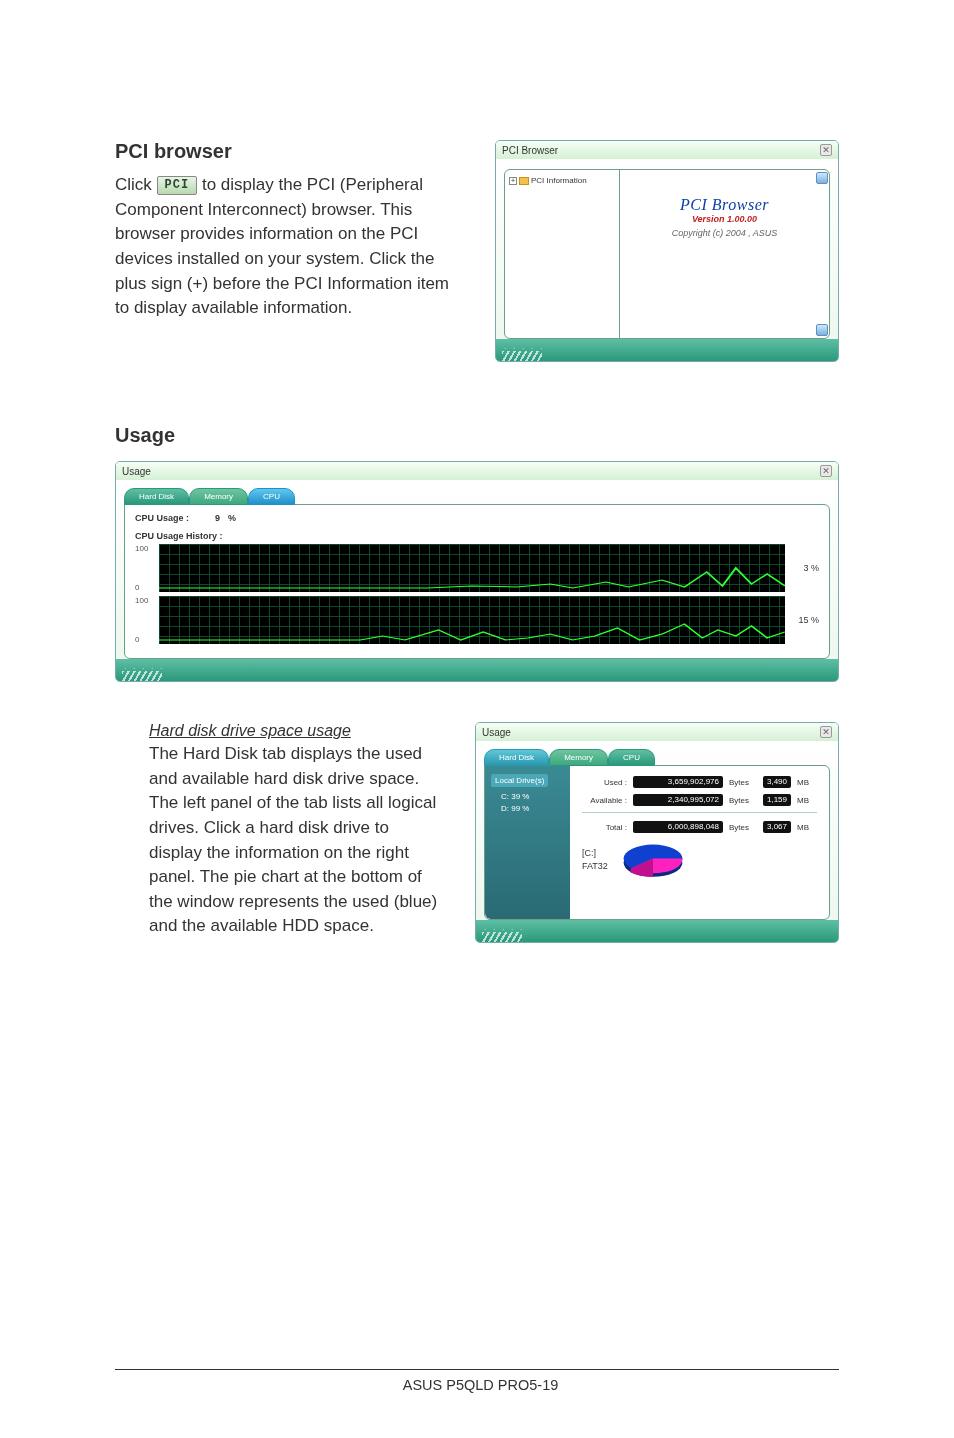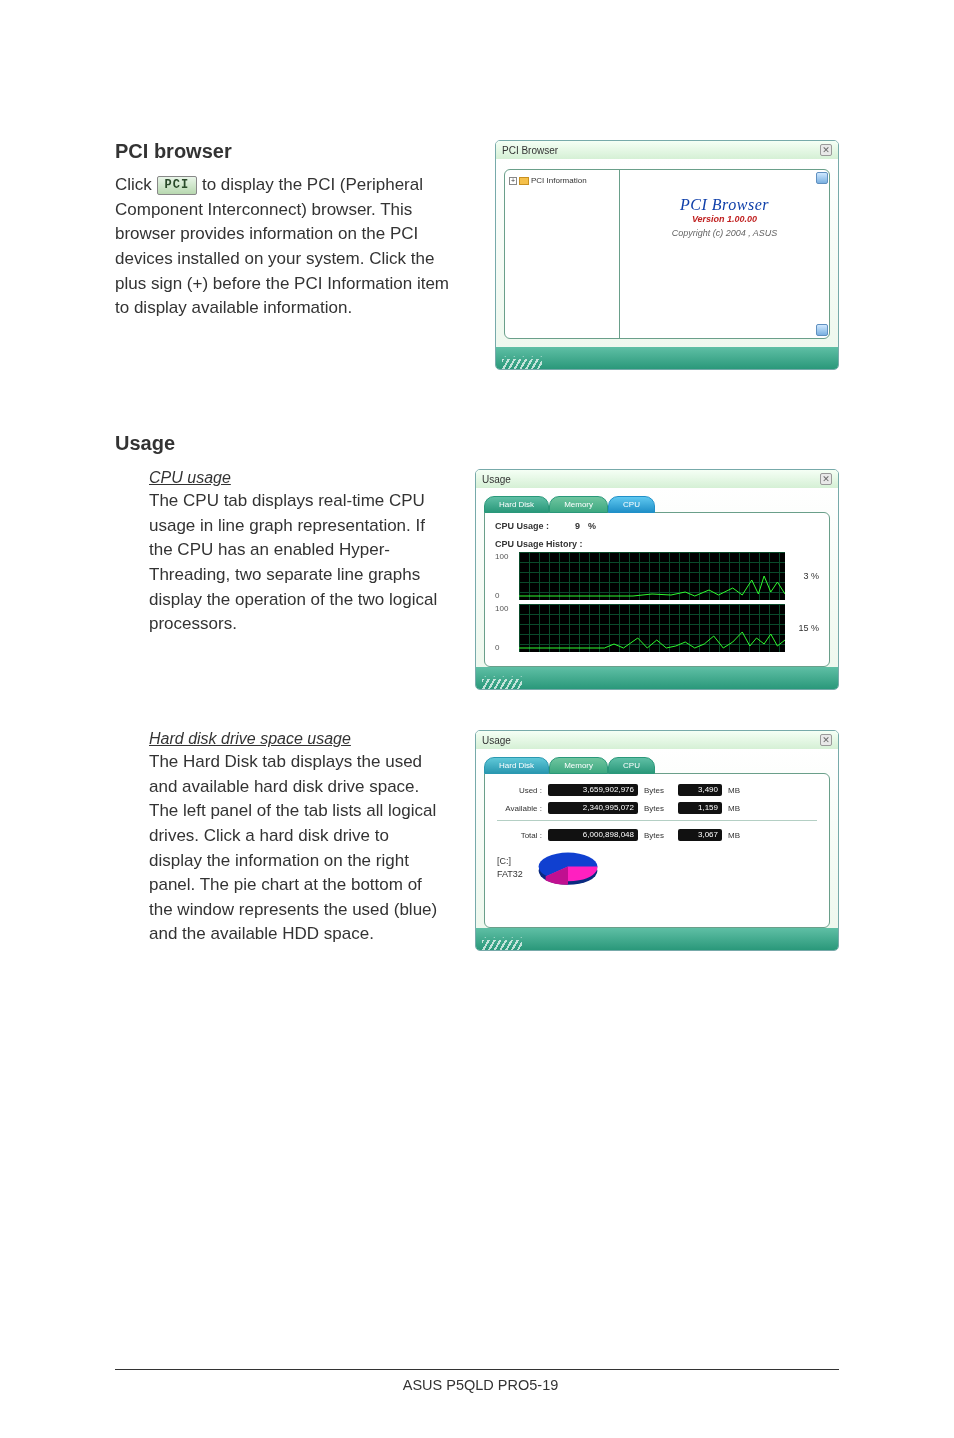--- a/index.html
+++ b/index.html
@@ -68,21 +68,21 @@
     .close-x {
       width: 12px; height: 12px;
       background: #e8e8e8;
       border: 1px solid #999;
       border-radius: 2px;
       font-size: 9px; line-height: 10px;
       text-align: center;
       color: #666;
     }
     .win1-body {
-      padding: 10px 8px 8px 8px;
+      padding: 10px 8px 0 8px;
       background: linear-gradient(#fff,#eef8ee);
     }
     .win1-inner {
       border: 1px solid #6a9f8a;
       border-radius: 6px;
       background: #fff;
       display: flex;
       height: 170px;
     }
     .tree-pane {
@@ -214,21 +214,21 @@
       width: 90px; height: 12px;
       background: #111;
       color: #fff;
       text-align: right;
       padding: 0 4px;
       font-size: 8px; line-height: 12px;
       border-radius: 2px;
     }
     .stat-unit1 { width: 28px; }
     .stat-bar2 {
-      width: 44px; height: 12px;
+      width: 28px; height: 12px;
       background: #111; color: #fff; text-align: right;
       padding: 0 4px; font-size: 8px; line-height: 12px;
       border-radius: 2px;
     }
     .divider { height: 1px; background: #6a9f8a; margin: 6px 0 8px 0; opacity: 0.5; }
     .pie-row { display: flex; align-items: center; gap: 10px; }
     .pie-lbls { font-size: 9px; color: #333; line-height: 1.4; }
     .pie {
       width: 70px; height: 42px;
     }
@@ -291,24 +291,20 @@
         <div class="grip"></div>
       </div>
     </div>
   </div>
 </div>
 
 <div class="section-usage">
   <div class="heading">Usage</div>
 
   <div class="sub-col" style="margin-top:14px;">
-    <div class="text" style="padding-left:34px;">
-      <div class="subhead">CPU usage</div>
-      <p class="para" style="font-size:17px;">The CPU tab displays real-time CPU usage in line graph representation. If the CPU has an enabled Hyper-Threading, two separate line graphs display the operation of the two logical processors.</p>
-    </div>
     <div class="shot">
       <div class="win">
         <div class="win-title">
           <span>Usage</span>
           <span class="close-x">✕</span>
         </div>
         <div class="win2-body">
           <div class="tabs">
             <div class="tab">Hard Disk</div>
             <div class="tab memory">Memory</div>
@@ -374,20 +370,25 @@
           <span>Usage</span>
           <span class="close-x">✕</span>
         </div>
         <div class="win2-body">
           <div class="tabs">
             <div class="tab" style="background:linear-gradient(#5fc8d8,#2a98b0);border-color:#2a98b0;">Hard Disk</div>
             <div class="tab memory">Memory</div>
             <div class="tab" style="background:linear-gradient(#5fbfa5,#2a987a);">CPU</div>
           </div>
           <div class="win3-inner">
+            <div class="hd-left">
+              <div class="hd-root">Local Drive(s)</div>
+              <div class="hd-drv">C: 39 %</div>
+              <div class="hd-drv">D: 99 %</div>
+            </div>
             <div class="hd-right">
               <div class="stat-row">
                 <span class="stat-lbl">Used :</span>
                 <span class="stat-bar">3,659,902,976</span>
                 <span class="stat-unit1">Bytes</span>
                 <span class="stat-bar2">3,490</span>
                 <span>MB</span>
               </div>
               <div class="stat-row">
                 <span class="stat-lbl">Available :</span>

